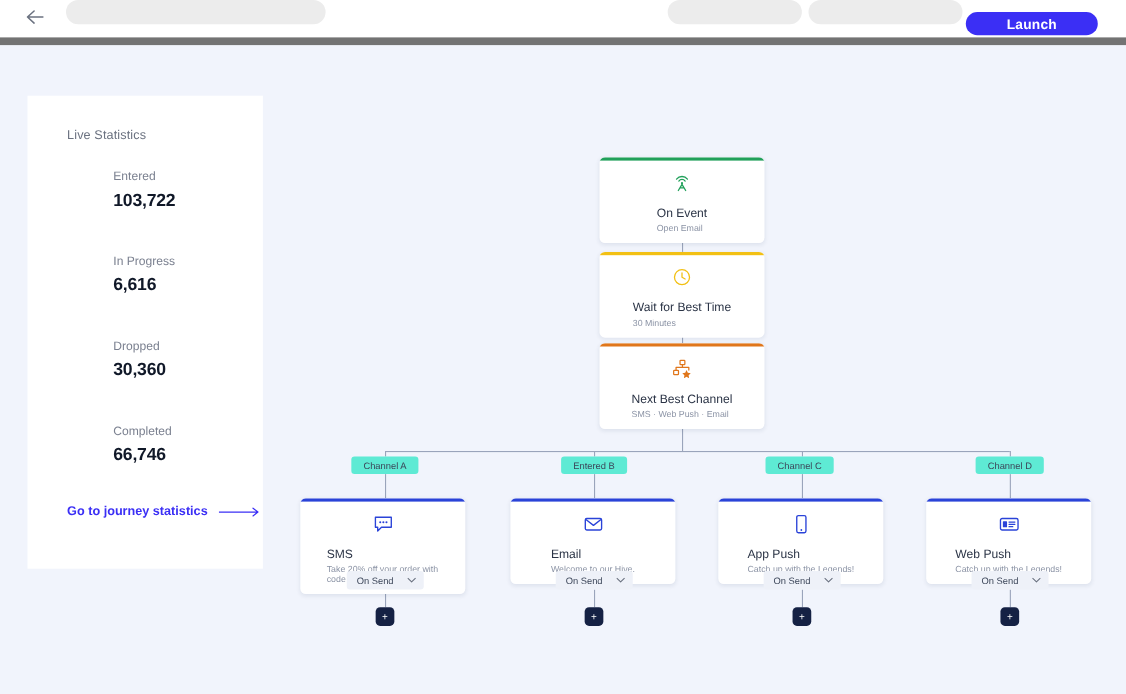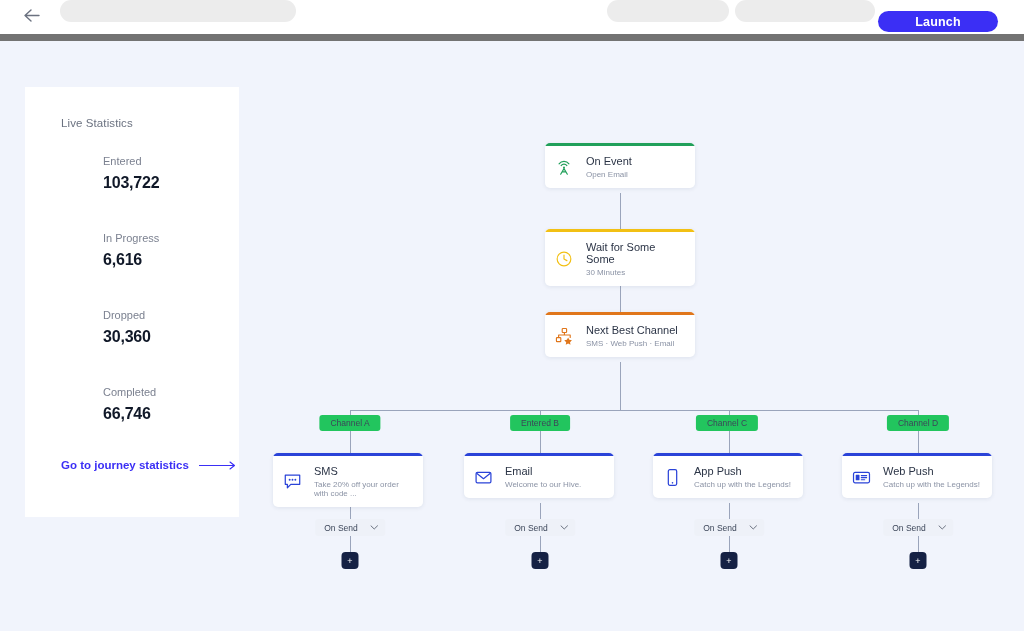--- a/index.html
+++ b/index.html
@@ -69,21 +69,21 @@
   .canvas { position: absolute; left: 0; top: 41px; width: 1024px; height: 590px; }
 
   .node {
     position: absolute;
     background: #fff;
     border-radius: 5px;
     box-shadow: 0 1px 4px rgba(24,39,75,.09);
     overflow: hidden;
   }
   .node-bar { height: 3px; width: 100%; }
-  .node-body { display: flex; align-items: center; padding: 9px 8px; gap: 11px; }
+  .node-body { display: flex; align-items: center; padding: 9px 24px; gap: 11px; flex-direction: column; }
   .node-text { display: flex; flex-direction: column; gap: 3px; }
   .node-title { font-size: 11px; color: #2b3446; }
   .node-sub { font-size: 8px; color: #8b93a5; }
   .node-icon { width: 22px; height: 22px; flex: 0 0 22px; display: flex; align-items: center; justify-content: center; }
 
   .trunk { width: 150px; left: 545px; }
   .n-event { top: 102px; }
   .n-wait  { top: 188px; }
   .n-nbc   { top: 271px; }
 
@@ -91,21 +91,21 @@
     position: absolute;
     width: 150px;
   }
   .cc-a { left: 273px; top: 412px; }
   .cc-b { left: 464px; top: 412px; }
   .cc-c { left: 653px; top: 412px; }
   .cc-d { left: 842px; top: 412px; }
 
   .chan-pill {
     position: absolute;
-    background: #22c55e;
+    background: #5eead4;
     border-radius: 3px;
     padding: 3px 11px;
     font-size: 8.5px;
     color: #3c4659;
     white-space: nowrap;
     transform: translateX(-50%);
     top: 374px;
   }
   .cp-a { left: 350px; }
   .cp-b { left: 540px; }
@@ -242,21 +242,21 @@
   <div class="node trunk n-wait">
     <div class="node-bar" style="background:#f2c014;"></div>
     <div class="node-body">
       <span class="node-icon">
         <svg width="18" height="18" viewBox="0 0 20 20">
           <circle cx="10" cy="10" r="7.6" stroke="#f2c014" stroke-width="1.3" fill="none"></circle>
           <path d="M10 5.6 V10 L13.2 11.8" stroke="#f2c014" stroke-width="1.3" fill="none" stroke-linecap="round" stroke-linejoin="round"></path>
         </svg>
       </span>
       <span class="node-text">
-        <span class="node-title">Wait for Some Some</span>
+        <span class="node-title">Wait for Best Time</span>
         <span class="node-sub">30 Minutes</span>
       </span>
     </div>
   </div>
 
   <div class="node trunk n-nbc">
     <div class="node-bar" style="background:#e0761b;"></div>
     <div class="node-body">
       <span class="node-icon">
         <svg width="19" height="19" viewBox="0 0 20 20">

